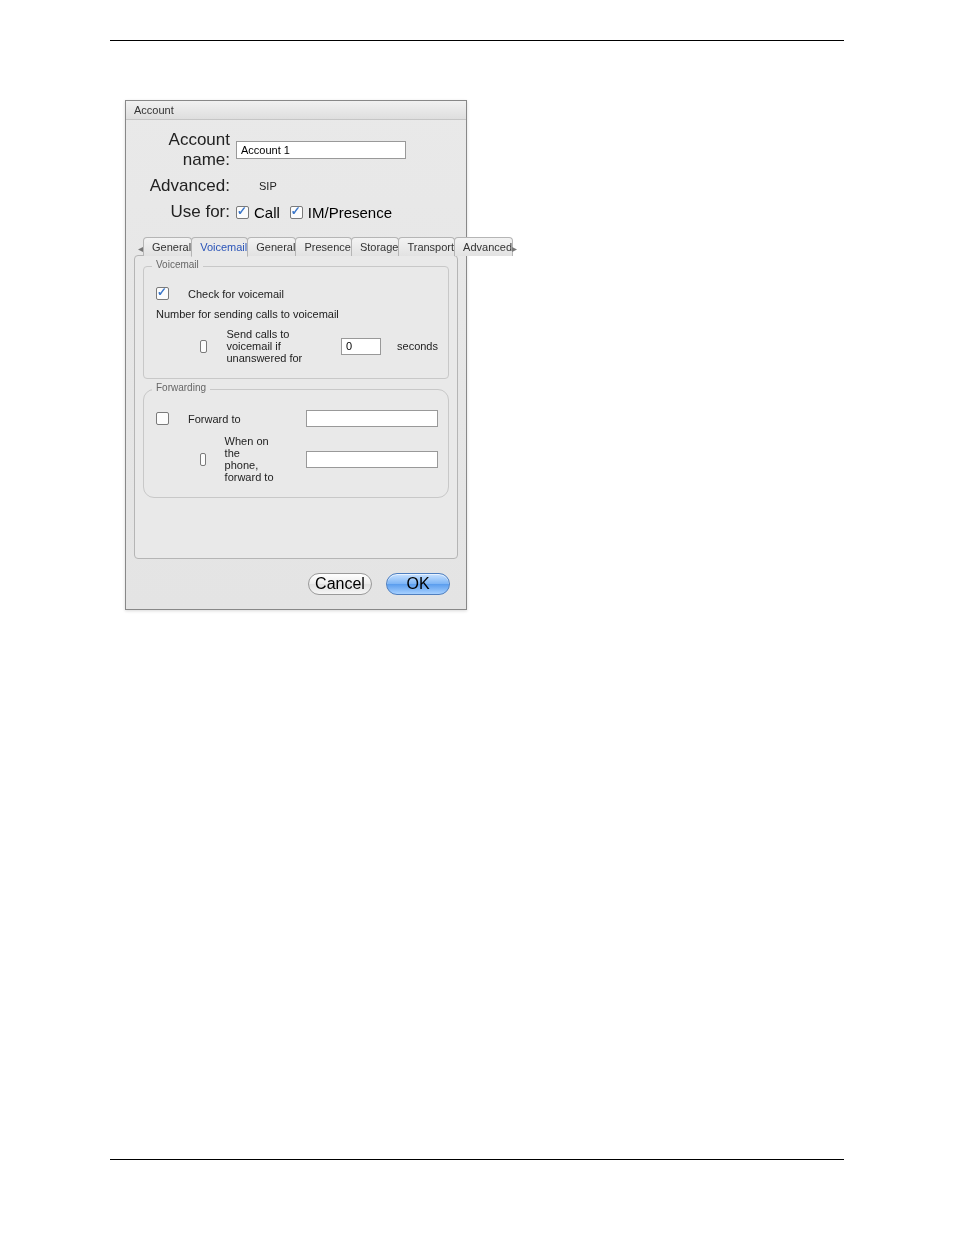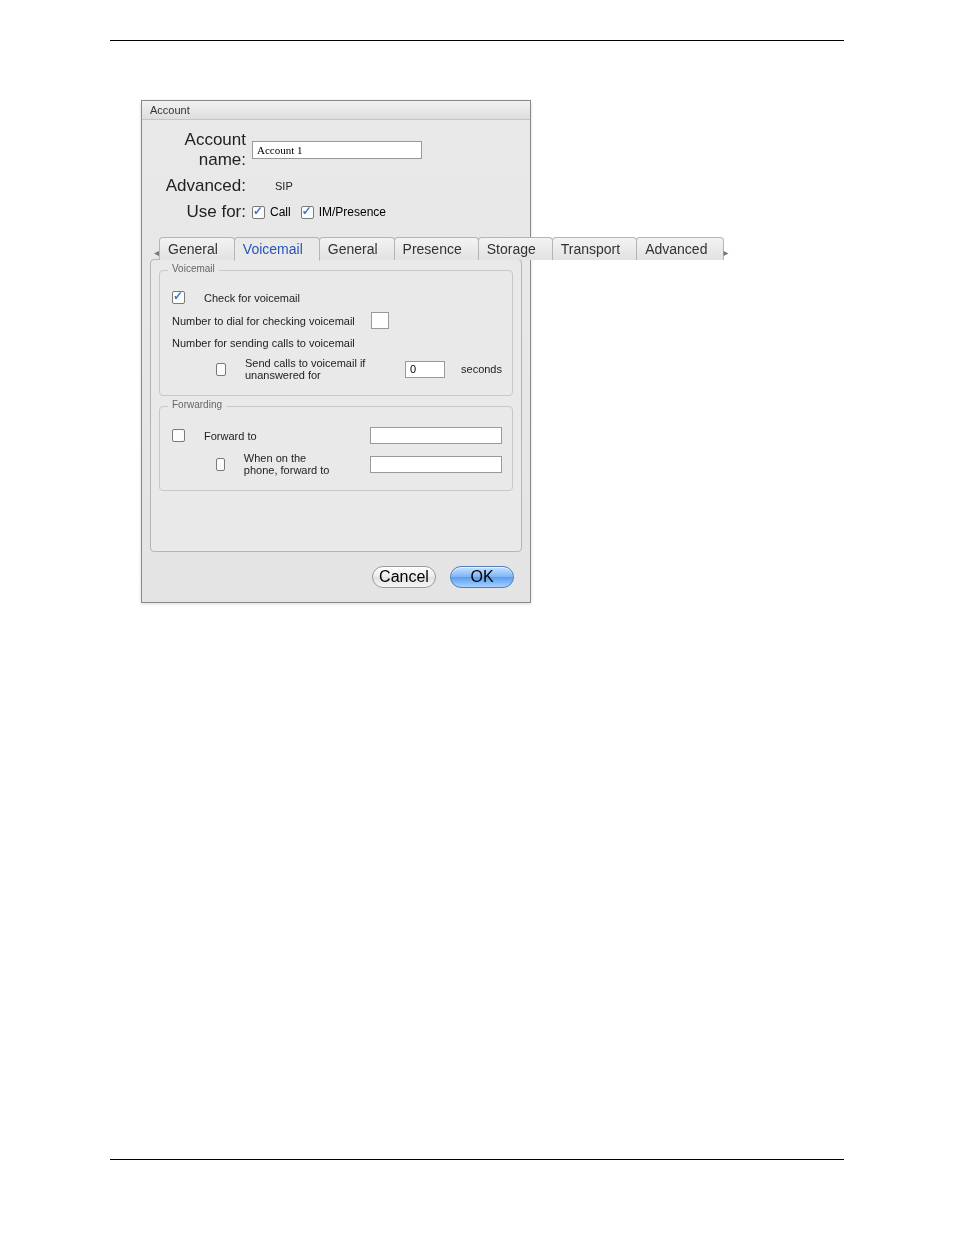--- a/index.html
+++ b/index.html
@@ -27,22 +27,22 @@
   .bottom-rule {
     position: absolute;
     bottom: 75px;
     left: 110px;
     right: 110px;
     border-top: 1px solid #000;
   }
   .window {
     position: absolute;
     top: 100px;
-    left: 141px;
-    width: 390px;
+    left: 125px;
+    width: 342px;
     border: 1px solid #888;
     background: linear-gradient(#e9e9e9, #e4e4e4);
     box-shadow: 0 1px 3px rgba(0,0,0,0.15);
   }
   .titlebar {
     font-size: 11px;
     padding: 3px 8px 3px 8px;
     background: linear-gradient(#f1f1f1, #dedede);
     border-bottom: 1px solid #c5c5c5;
     color: #333;
@@ -67,21 +67,21 @@
     color: #222;
     margin-left: 23px;
   }
   .text-input {
     height: 18px;
     border: 1px solid #999;
     background: #fff;
     font-size: 11px;
     padding: 1px 4px;
   }
-  .acct-name-input { width: 170px; font-family: Liberation Serif, serif; }
+  .acct-name-input { width: 170px; }
   .checkbox {
     display: inline-block;
     width: 13px;
     height: 13px;
     border: 1px solid #7a7a7a;
     border-radius: 2px;
     background: #fcfcfc;
     position: relative;
     vertical-align: middle;
     margin-right: 3px;
@@ -89,43 +89,43 @@
   .checkbox.checked::after {
     content: "✓";
     position: absolute;
     top: -3px;
     left: 0px;
     font-size: 12px;
     font-weight: bold;
     color: #3a76c9;
   }
   .use-for-group { display: flex; align-items: center; gap: 10px; }
-  .use-for-item { display: flex; align-items: center; gap: 2px; font-size: 12px; }
+  .use-for-item { display: flex; align-items: center; gap: 2px; font-size: 15px; }
 
   .tabs-wrap {
     position: relative;
     margin: 0 8px;
   }
   .tabs {
     display: flex;
     align-items: flex-end;
     position: relative;
     z-index: 2;
     padding-left: 4px;
     padding-right: 4px;
   }
   .tab-arrow {
     width: 8px;
     font-size: 10px;
     color: #777;
     padding-bottom: 2px;
   }
   .tab {
-    font-size: 14px;
-    padding: 3px 16px 3px 8px;
+    font-size: 11px;
+    padding: 3px 0 3px 8px;
     border: 1px solid #b5b5b5;
     border-bottom: none;
     border-top-left-radius: 4px;
     border-top-right-radius: 4px;
     margin-right: -1px;
     background: linear-gradient(#f3f3f3, #e2e2e2);
     color: #333;
     cursor: default;
   }
   .tab.active {
@@ -145,21 +145,21 @@
     padding: 0;
   }
   .group-box {
     margin: 10px 8px 0 8px;
     border: 1px solid #c8c8c8;
     border-radius: 4px;
     position: relative;
     padding: 20px 10px 14px 10px;
     background: #e9e9e9;
   }
-  .group-box:last-child { margin-bottom: 10px; }
+  .group-box:last-child { margin-bottom: 10px; border-radius: 11px; }
   .group-legend {
     position: absolute;
     top: -8px;
     left: 8px;
     background: #e9e9e9;
     padding: 0 4px;
     font-size: 10px;
     color: #666;
   }
   .field-row {
@@ -255,24 +255,20 @@
       <div class="tab-panel">
 
         <div class="group-box">
           <div class="group-legend">Voicemail</div>
 
           <div class="field-row indent-left">
             <span class="checkbox checked"></span>
             <span>Check for voicemail</span>
           </div>
 
-          <div class="field-row indent-left">
-            <span>Number to dial for checking voicemail</span>
-            <input class="text-input" style="width: 18px; height: 17px;" value="">
-          </div>
 
           <div class="field-row indent-left">
             <span>Number for sending calls to voicemail</span>
           </div>
 
           <div class="field-row indent-left">
             <span class="checkbox"></span>
             <span>Send calls to voicemail if unanswered for</span>
             <input class="text-input small-input" value="0" style="">
             <span>seconds</span>

